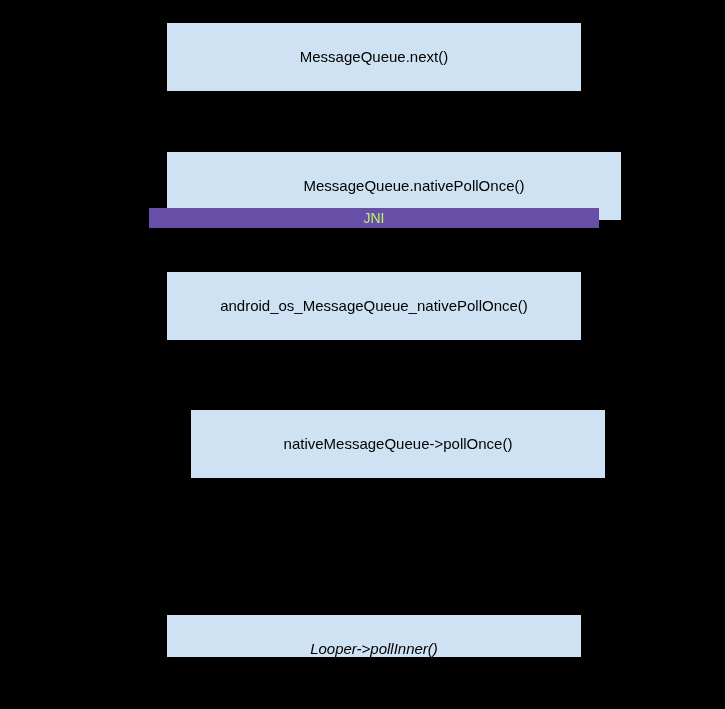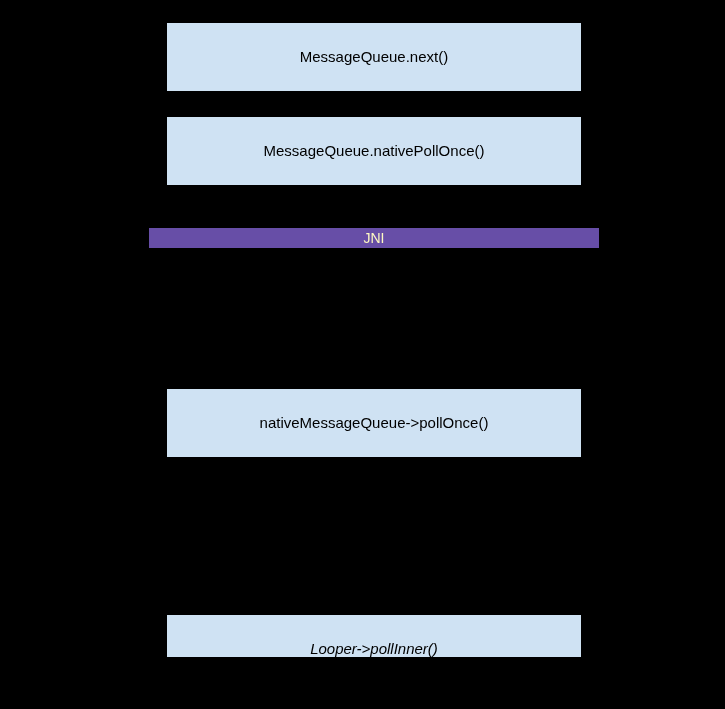--- a/index.html
+++ b/index.html
@@ -24,33 +24,33 @@
     color: #000000;
     font-size: 15px;
     display: flex;
     align-items: center;
     justify-content: center;
     text-align: center;
     line-height: 1.2;
     white-space: nowrap;
   }
   .node-1 { top: 23px; }
-  .node-2 { top: 117px; }
+  .node-2 { top: 152px; padding-left: 40px; }
   .node-3 { top: 272px; }
-  .node-4 { top: 389px; }
+  .node-4 { top: 410px; margin-left: 24px; }
   .node-5 { top: 512px; }
   .node-6 { top: 615px; font-style: italic; }
   .jni-bar {
     position: absolute;
     left: 149px;
-    top: 228px;
+    top: 208px;
     width: 450px;
     height: 20px;
     background: #674ea7;
-    color: #fef9c3;
+    color: #bef264;
     font-size: 14px;
     display: flex;
     align-items: center;
     justify-content: center;
     line-height: 1;
   }
 </style>
 </head>
 <body>
 
@@ -61,20 +61,23 @@
   </div>
 
   <div class="node node-2">
     <span>MessageQueue.nativePollOnce()</span>
   </div>
 
   <div class="jni-bar">
     <span>JNI</span>
   </div>
 
+  <div class="node node-3">
+    <span>android_os_MessageQueue_nativePollOnce()</span>
+  </div>
 
   <div class="node node-4">
     <span>nativeMessageQueue-&gt;pollOnce()</span>
   </div>
 
 
   <div class="node node-6">
     <span>Looper-&gt;pollInner()</span>
   </div>
 

